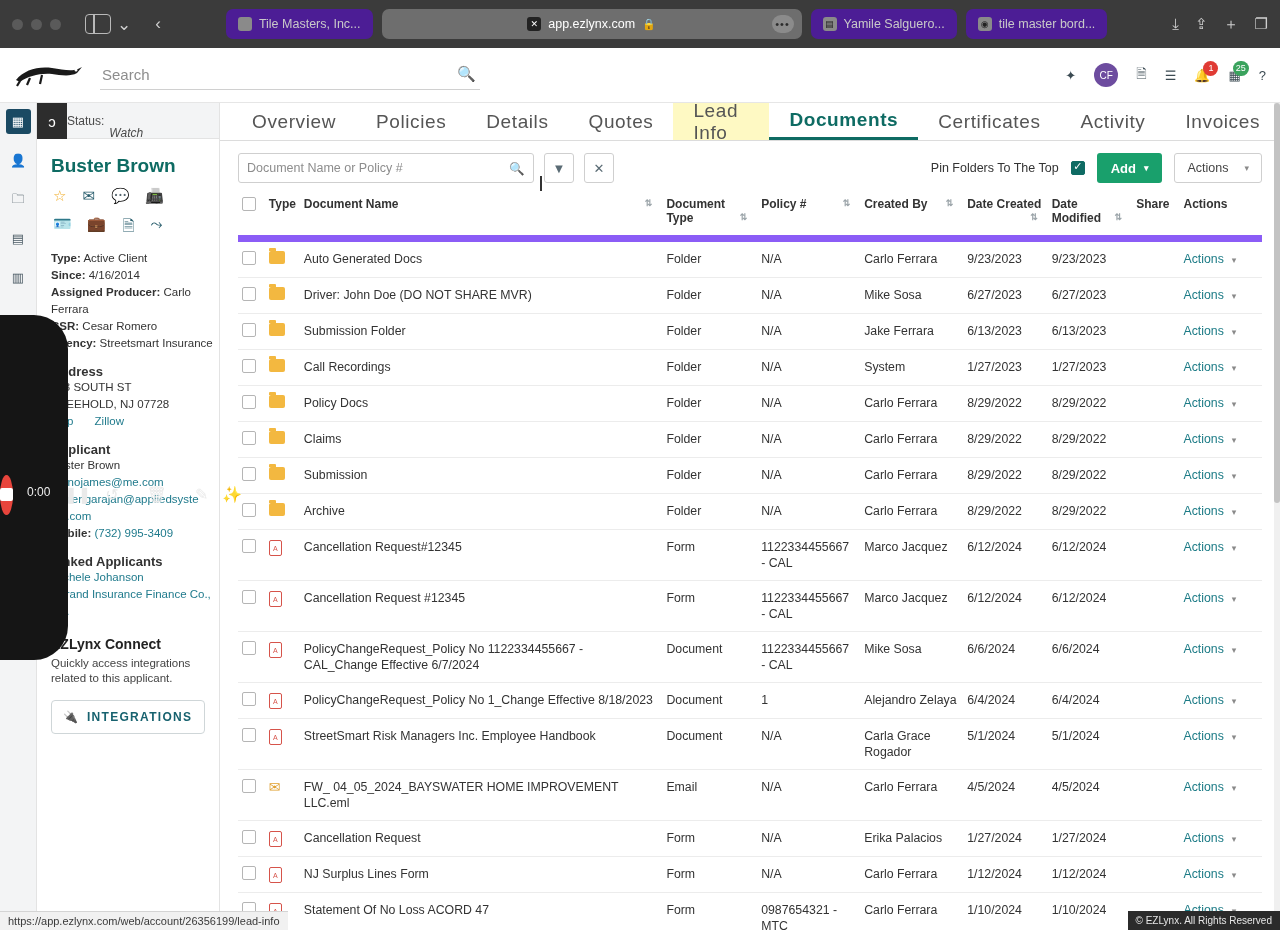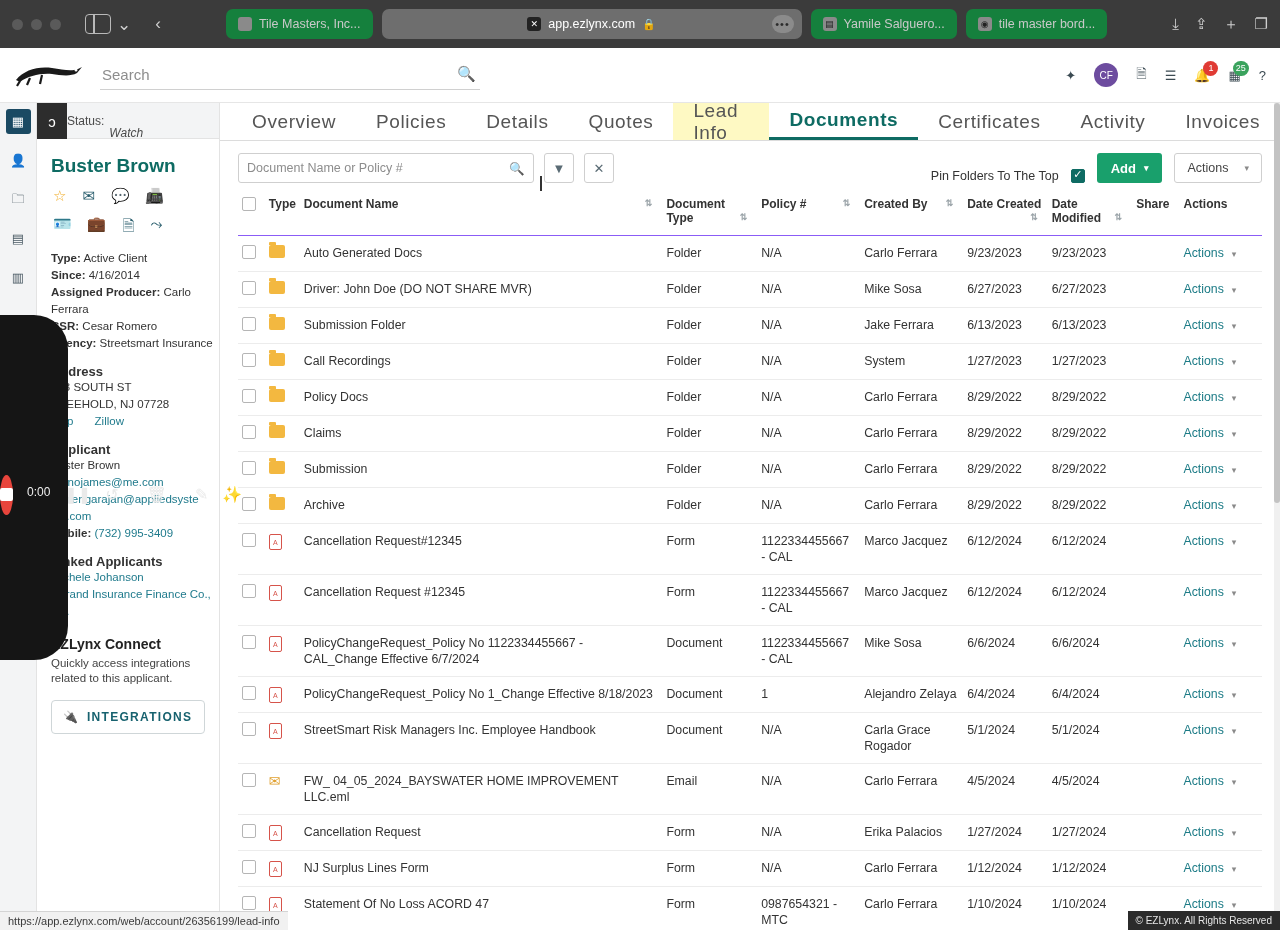--- a/index.html
+++ b/index.html
@@ -19,21 +19,21 @@
     height:48px; background:#3b3b3b; display:flex; align-items:center;
     padding:0 12px; gap:10px;
   }
   .traffic { display:flex; gap:8px; align-items:center; }
   .dot { width:11px; height:11px; border-radius:50%; background:#5a5a5a; }
   .sidebar-toggle { width:26px; height:20px; border:1.6px solid #b9b9b9; border-radius:4px; position:relative; }
   .sidebar-toggle:after { content:""; position:absolute; left:7px; top:-1px; bottom:-1px; width:1.6px; background:#b9b9b9; }
   .chev { font-size:17px; color:#cfcfcf; }
   .tabs-area { display:flex; align-items:center; gap:9px; flex:1; justify-content:center; }
   .btab {
-    height:30px; border-radius:7px; background:#15803d; color:#c9c9c9;
+    height:30px; border-radius:7px; background:#4c1d95; color:#c9c9c9;
     display:flex; align-items:center; gap:7px; padding:0 12px; font-size:12.5px;
     max-width:215px; overflow:hidden; white-space:nowrap;
   }
   .btab.active { background:#6e6e6e; color:#fff; width:420px; max-width:420px; justify-content:center; position:relative; }
   .btab .favicon { width:14px; height:14px; border-radius:3px; background:#8a8a8a; flex:none; display:flex; align-items:center; justify-content:center; font-size:9px; color:#222; }
   .btab .favicon.dark { background:#222; color:#fff; }
   .btab .lock { font-size:11px; }
   .btab .more {
     position:absolute; right:8px; width:22px; height:18px; border-radius:9px; background:#8b8b8b;
     display:flex; align-items:center; justify-content:center; font-size:11px; color:#2b2b2b; letter-spacing:1px;
@@ -141,21 +141,21 @@
   .toolbar { display:flex; align-items:center; padding:12px 18px 8px 18px; gap:10px; }
   .doc-search {
     width:296px; height:30px; border:1px solid #cfcfcf; border-radius:3px;
     display:flex; align-items:center; padding:0 8px; color:#8d8d8d; font-size:12.5px;
     justify-content:space-between;
   }
   .tb-btn {
     width:30px; height:30px; border:1px solid #cfcfcf; border-radius:3px;
     display:flex; align-items:center; justify-content:center; color:#5a6b74; font-size:13px; background:#fff;
   }
-  .toolbar-right { margin-left:auto; display:flex; align-items:flex-end; gap:12px; }
+  .toolbar-right { margin-left:auto; display:flex; align-items:center; gap:12px; }
   .pin-label { font-size:12.5px; color:#333; }
   .cbx {
     width:14px; height:14px; border:1px solid #b5b5b5; border-radius:2px; display:inline-block;
     vertical-align:-2px;
   }
   .cbx.checked { background:#0e6b63; border-color:#0e6b63; position:relative; }
   .cbx.checked:after {
     content:"✓"; color:#fff; font-size:11px; position:absolute; left:1.5px; top:-2px;
   }
   .add-btn {
@@ -164,21 +164,21 @@
   }
   .actions-btn {
     border:1px solid #cfcfcf; border-radius:3px; height:30px; padding:0 12px;
     display:flex; align-items:center; gap:8px; font-size:12.5px; color:#444; background:#fff;
   }
 
   .table-wrap { flex:1; overflow:hidden; padding:0 18px; }
   table { width:100%; border-collapse:collapse; table-layout:fixed; }
   thead th {
     text-align:left; font-size:12px; color:#333; font-weight:bold;
-    padding:6px 4px 10px 4px; vertical-align:top; border-bottom:1px solid #8b5cf6;
+    padding:6px 4px 10px 4px; vertical-align:top; border-bottom:7px solid #8b5cf6;
   }
   .sortico { color:#9aa3a8; font-size:9px; float:right; margin-right:6px; line-height:12px; }
   tbody td {
     font-size:12.3px; color:#333; padding:9px 4px; border-bottom:1px solid #ececec;
     vertical-align:top; line-height:16px;
   }
   .ck-col { width:26px; }
   .type-col { width:34px; }
   .name-col { width:352px; }
   .dtype-col { width:92px; }

